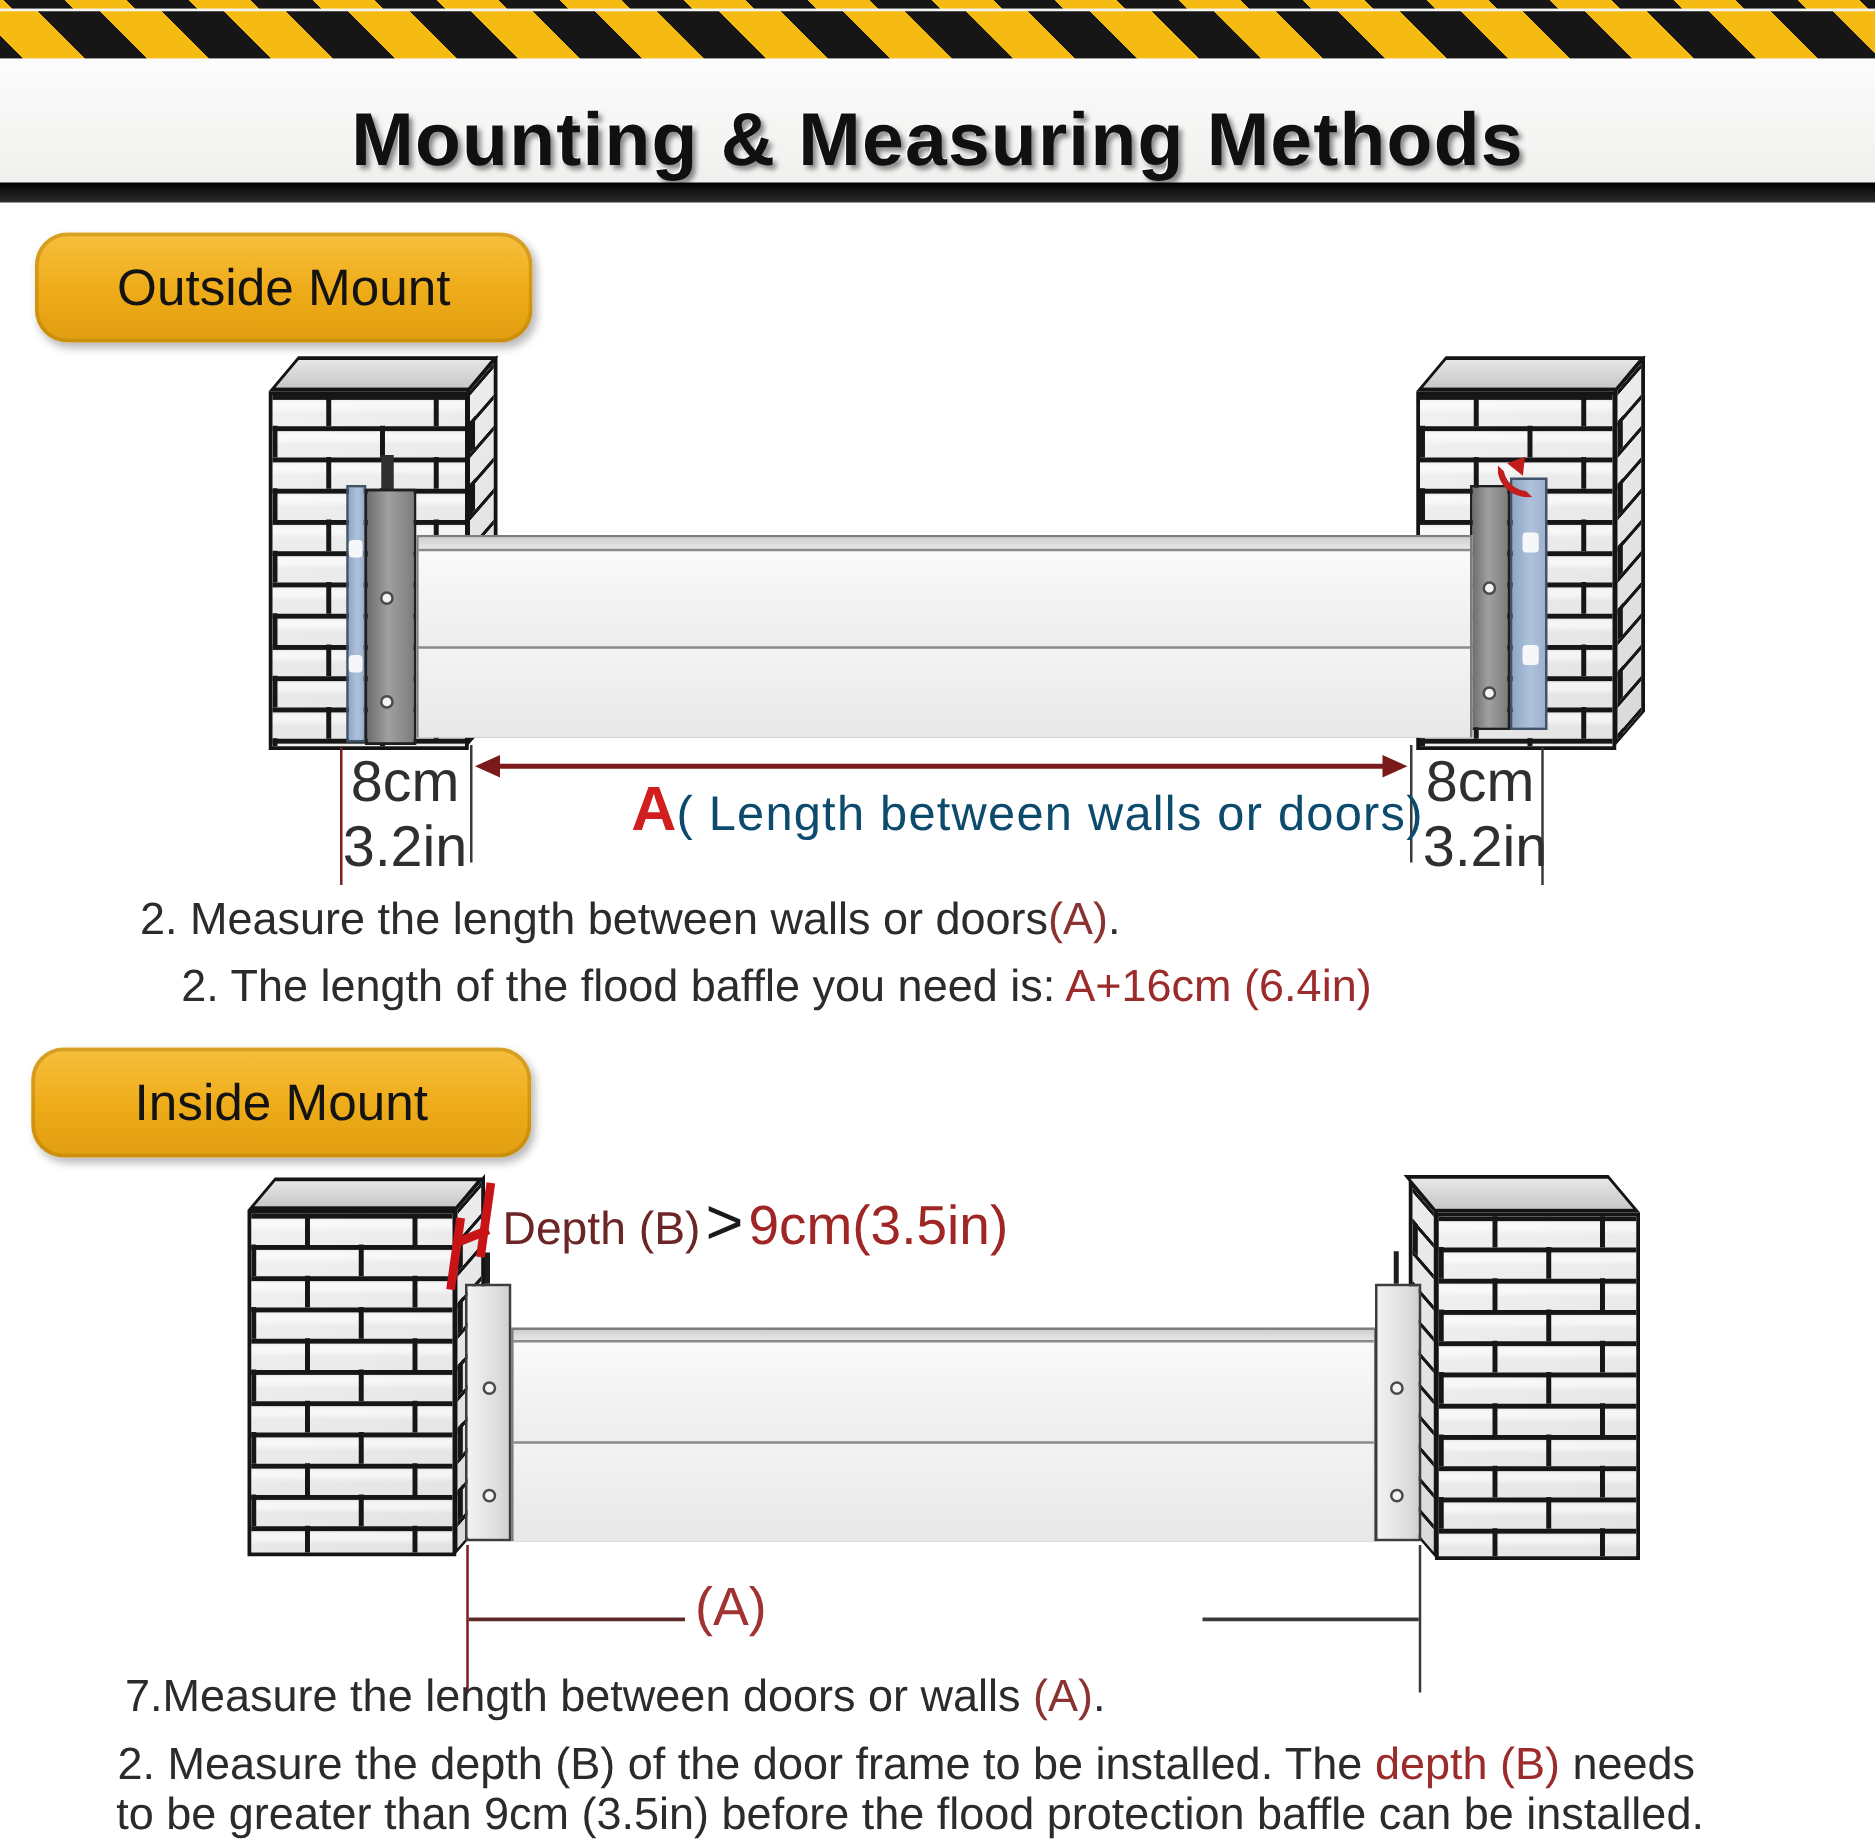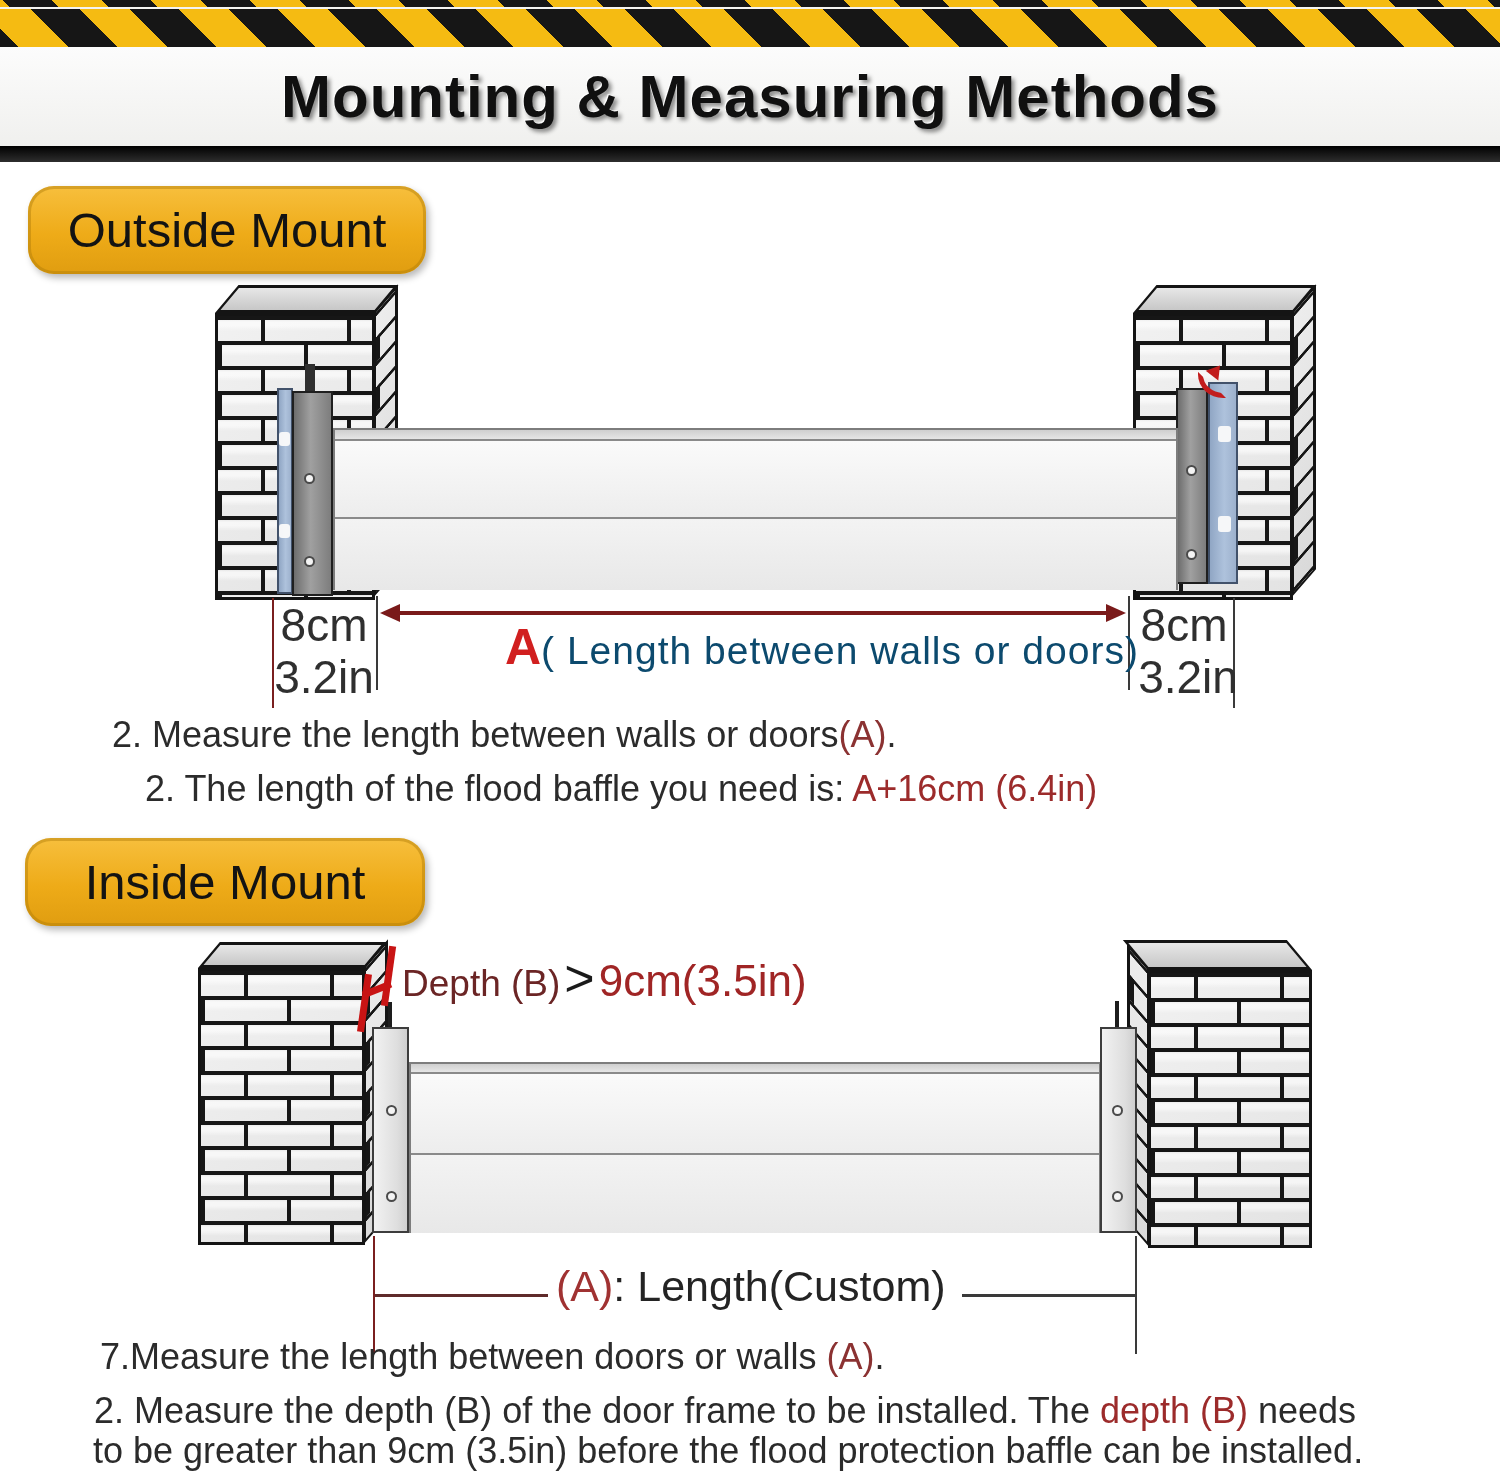--- a/index.html
+++ b/index.html
@@ -9,31 +9,31 @@
 
   
   .stripe-band{position:absolute;left:0;top:0;width:1500px;height:47px;overflow:hidden;
                box-shadow:0 3px 6px rgba(0,0,0,.25);}
   .stripe-inner{position:absolute;left:-80px;width:1700px;
                 background:repeating-linear-gradient(45deg,#f5bb12 0 35px,#161616 35px 70px);}
   .stripe-inner.sliver{top:0;height:7px;left:-40px;}
   .stripe-seam{position:absolute;left:0;top:7px;width:1700px;height:2px;background:#f4f4f2;}
   .stripe-inner.main{top:9px;height:38px;}
   .title-band{position:absolute;left:0;top:47px;width:1500px;height:99px;
-              background:linear-gradient(180deg,#fcfcfc,#f0f0ee);display:flex;align-items:center;justify-content:center;}
+              background:linear-gradient(180deg,#fcfcfc,#f0f0ee);display:flex;align-items:flex-end;justify-content:center;}
   .title{margin:0;font-size:60px;font-weight:800;color:#101010;letter-spacing:1px;
          text-shadow:-1px -1px 0 rgba(255,255,255,.9),3px 3px 4px rgba(0,0,0,.45);}
   .black-bar{position:absolute;left:0;top:146px;width:1500px;height:16px;
              background:linear-gradient(180deg,#000,#2e2e2e);}
 
   
   .badge{position:absolute;height:88px;border-radius:26px;display:flex;align-items:center;justify-content:center;
          background:linear-gradient(180deg,#f7bf3d,#eeab18 55%,#e09d10);
          box-shadow:inset 0 0 0 3px rgba(176,124,8,.45),3px 4px 7px rgba(0,0,0,.28);}
-  .badge span{font-size:49px;color:#131313;}
+  .badge span{font-size:41px;color:#131313;}
   .badge-outside{left:28px;top:186px;width:398px;}
   .badge-inside{left:25px;top:838px;width:400px;}
 
   
   .bricks{
     background:
       linear-gradient(#161616 0 4px,transparent 4px) 0 0/100% 25px,
       conic-gradient(from 180deg at 4px 25px,#161616 0deg 90deg,transparent 90deg 360deg) 0 0/86px 50px,
       conic-gradient(from 180deg at 4px 25px,#161616 0deg 90deg,transparent 90deg 360deg) 43px 25px/86px 50px,
       linear-gradient(180deg,transparent 0 4px,rgba(255,255,255,.6) 6px 10px,transparent 15px) 0 0/100% 25px,
@@ -223,21 +223,20 @@
       <span class="d2">&gt;</span>
       <span class="d3">9cm(3.5in)</span>
     </div>
 
     <div class="tick red" style="left:373px;top:1236px;height:118px;"></div>
     <div class="tick" style="left:1135px;top:1236px;height:118px;"></div>
     <div class="hline" style="left:375px;top:1294px;width:173px;background:#5f2a2a;"></div>
     <div class="hline" style="left:962px;top:1294px;width:173px;background:#3a3a3a;"></div>
     <div class="len-label" style="left:556px;top:1262px;">
       <span class="p">(A)</span>
-      <span class="r">: Length(Custom)</span>
     </div>
   </div>
 
   <div class="step" style="left:100px;top:1336px;">
     <span>7.Measure the length between doors or walls </span><span class="em-dim">(A)</span><span>.</span>
   </div>
   <div class="step" style="left:94px;top:1390px;">
     <span>2. Measure the depth (B) of the door frame to be installed. The </span><span class="em-red">depth (B)</span><span> needs</span>
   </div>
   <div class="step" style="left:93px;top:1430px;">

